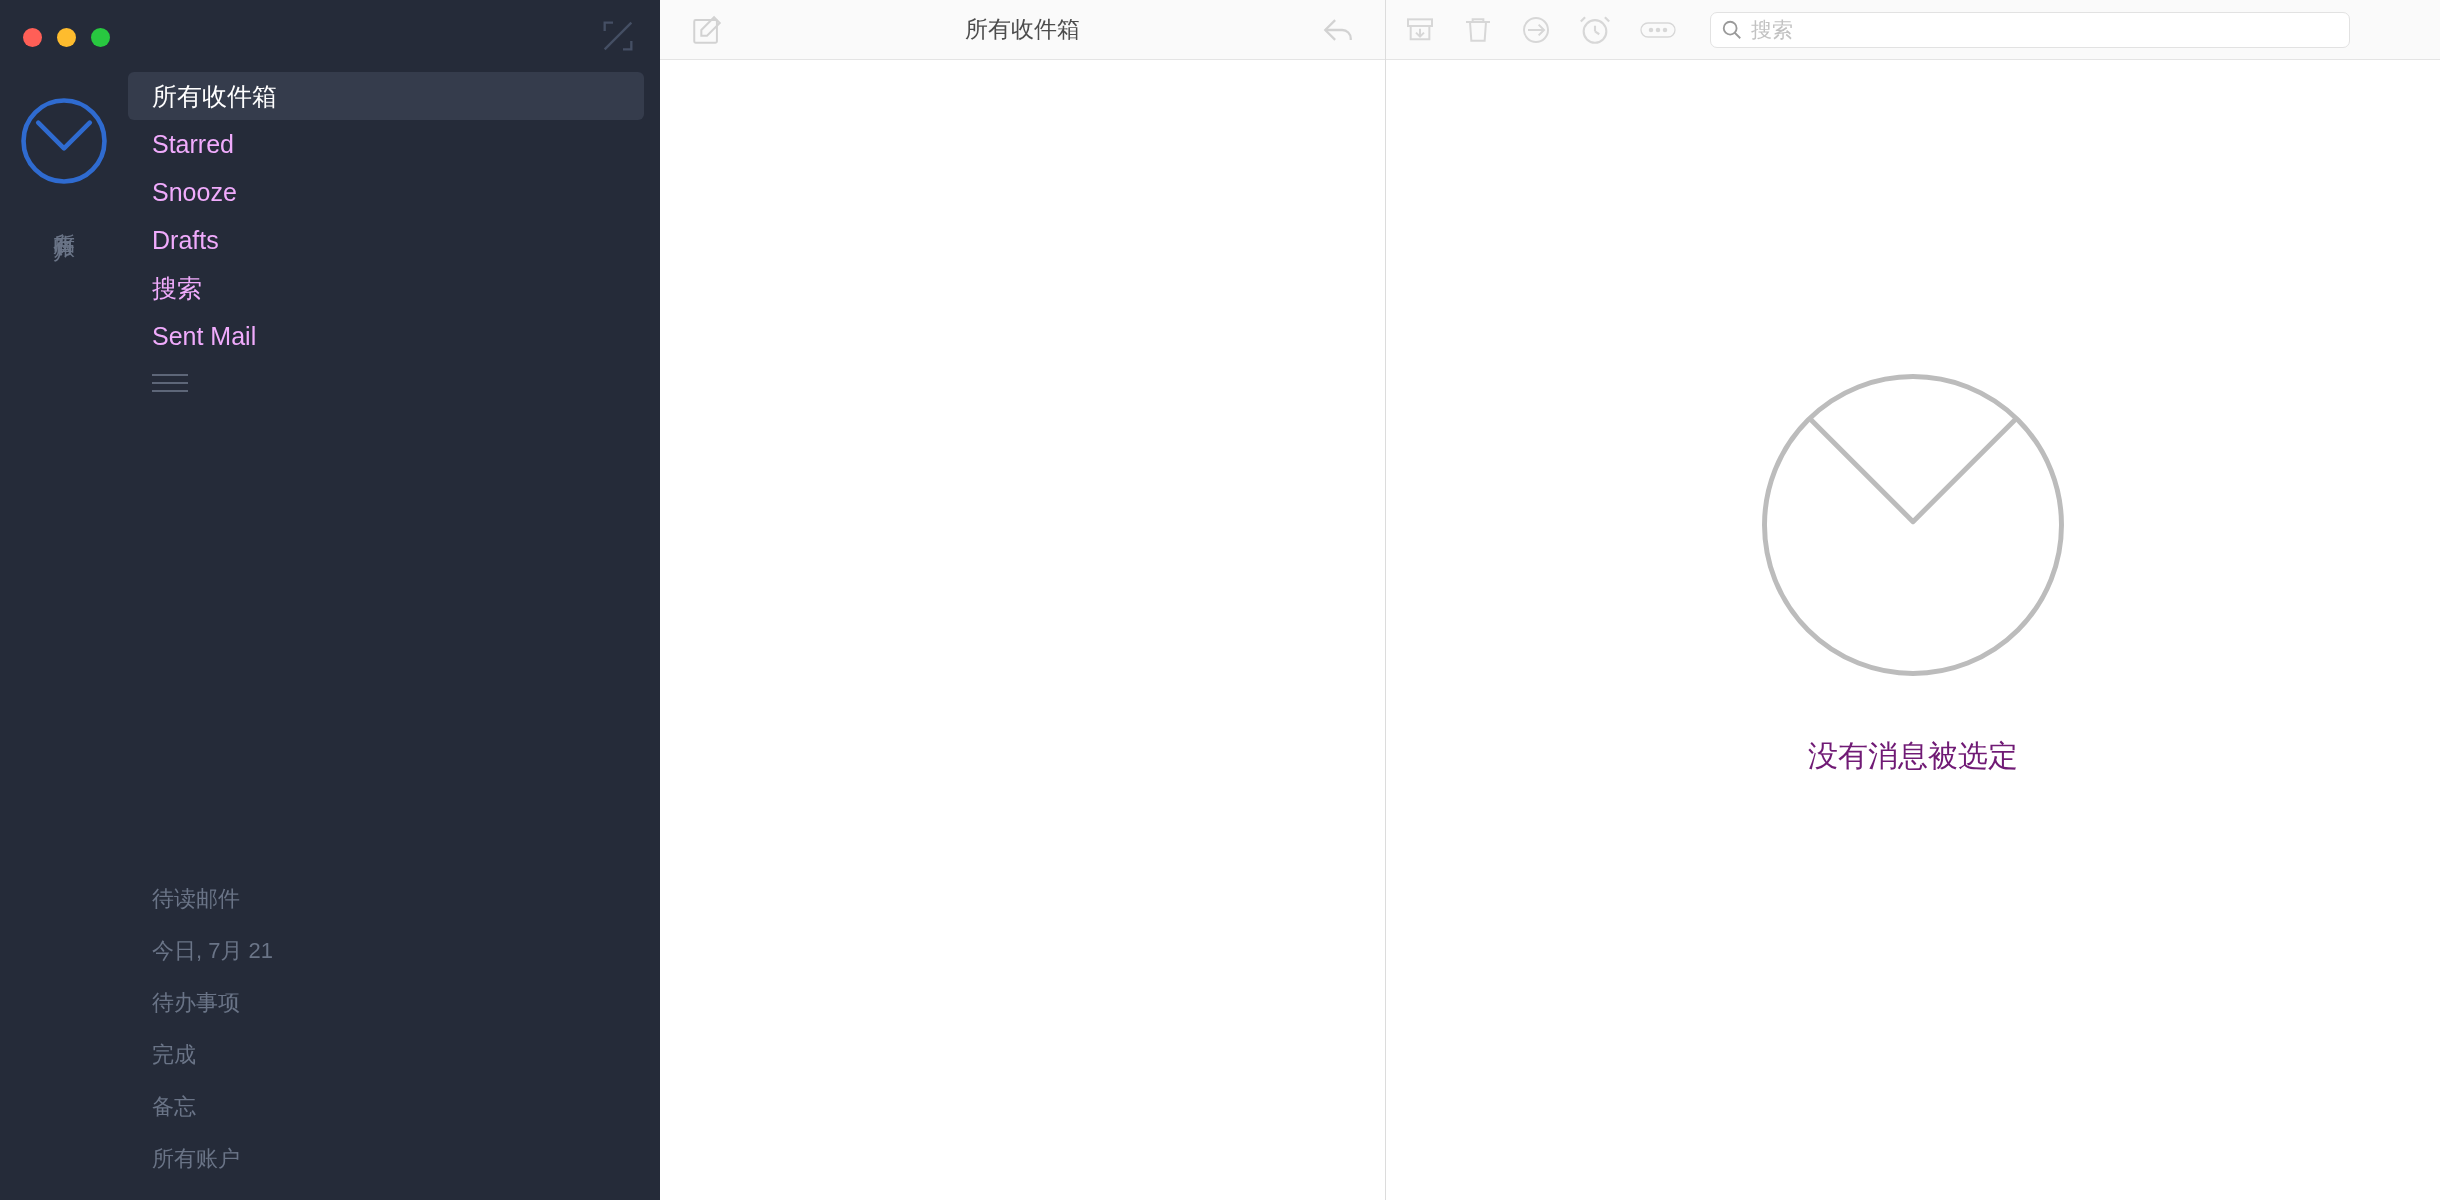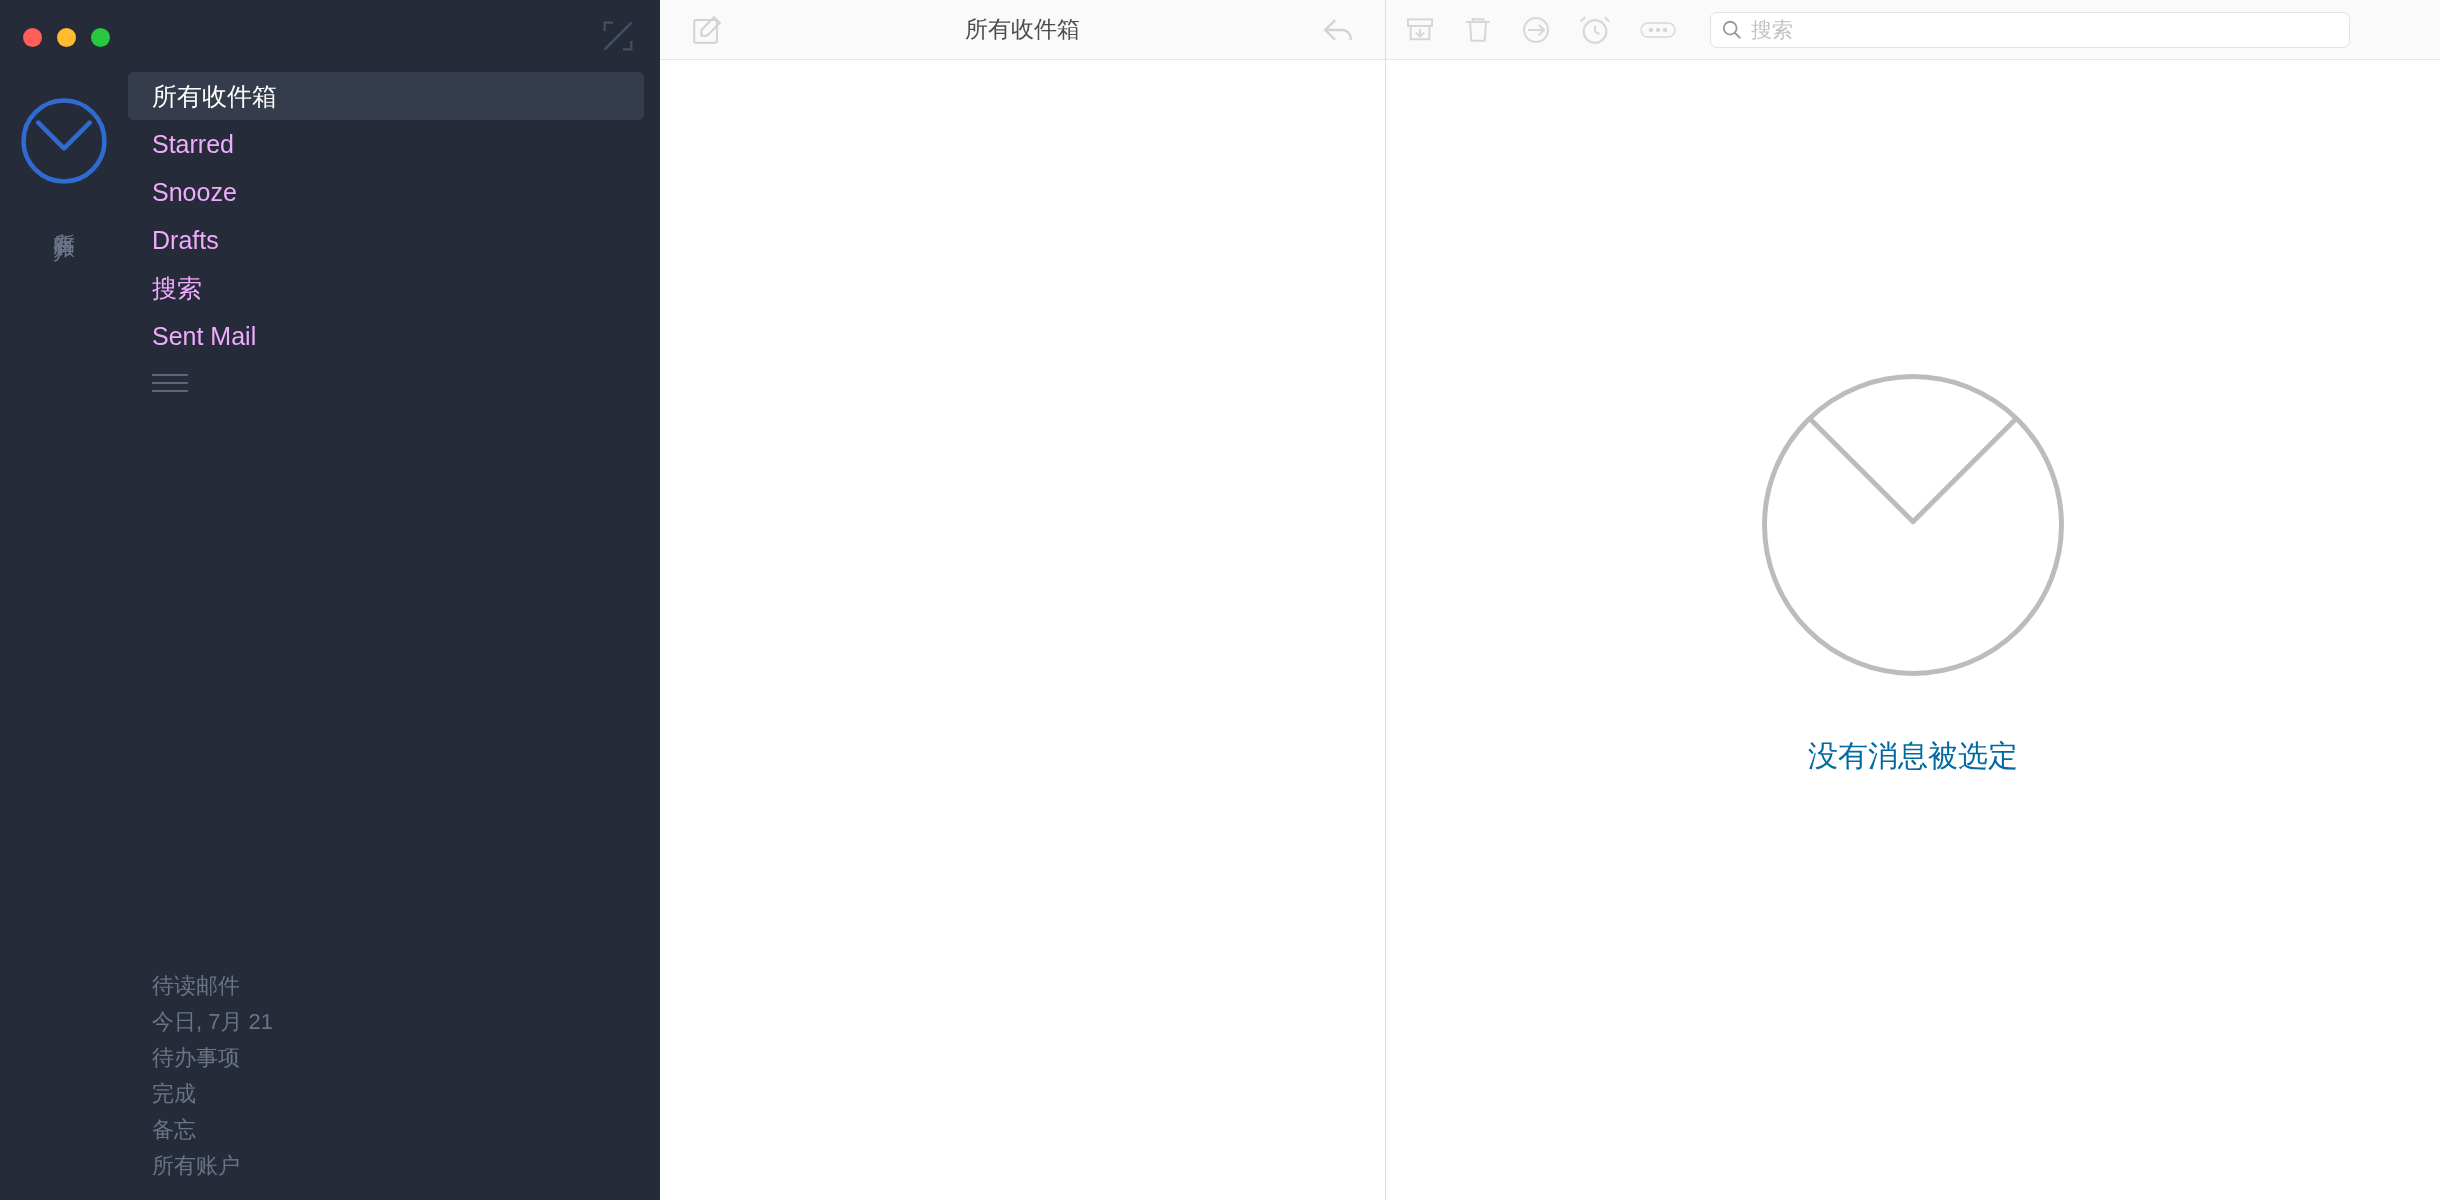--- a/index.html
+++ b/index.html
@@ -84,24 +84,24 @@
     color: #ffffff;
   }
   .folder-separator {
     margin: 12px 0 8px 24px;
     color: #5d6678;
   }
   .folder-separator svg { display:block; }
 
   .sidebar-bottom {
     margin-top: auto;
-    padding: 0 0 19px 24px;
-    display: flex;
-    flex-direction: column;
-    gap: 6px;
+    padding: 0 0 26px 24px;
+    display: flex;
+    flex-direction: column;
+    gap: 22px;
   }
   .bottom-item {
     font-size: 22px;
     color: #6a7487;
     cursor: pointer;
   }
 
   
   .list-col {
     width: 726px;
@@ -177,21 +177,21 @@
     flex: 1;
     display: flex;
     flex-direction: column;
     align-items: center;
     justify-content: flex-start;
     padding-top: 300px;
   }
   .empty-text {
     margin-top: 42px;
     font-size: 30px;
-    color: #0369a1;
+    color: #701a75;
   }
 </style>
 </head>
 <body>
 
 <div class="app">
 
   <div class="sidebar">
     <div class="sidebar-rail">
       <div class="traffic-lights">

